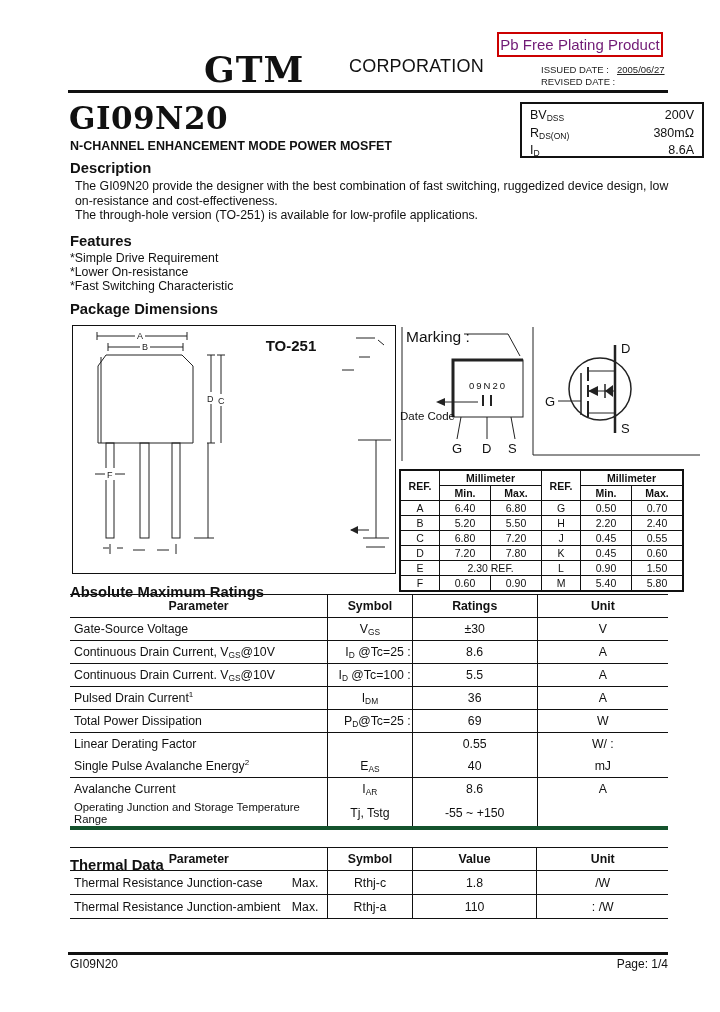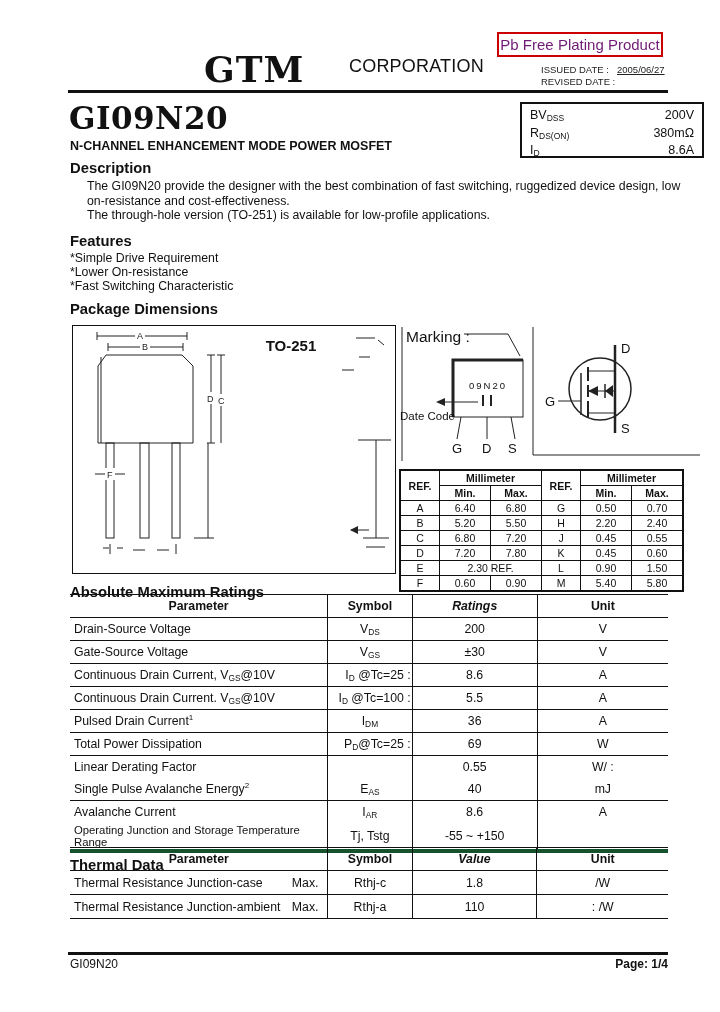--- a/index.html
+++ b/index.html
@@ -22,21 +22,21 @@
   
   .ptitle { left:69px; top:100px; font-family:"DejaVu Serif", serif; font-weight:bold;
             font-size:31px; letter-spacing:0.5px; }
   .subtitle { left:70px; top:139px; font-size:12.5px; font-weight:bold; }
   .specbox { left:520px; top:102px; width:164px; height:46px; border:2px solid #111;
              padding:3px 8px; font-size:12.5px; }
   .spec-row { display:flex; justify-content:space-between; line-height:16.5px; }
   
   .h2 { font-size:14.8px; font-weight:bold; }
   .desc-h { left:70px; top:160px; }
-  .desc-b { left:87px; top:179px; width:608px; line-height:14.6px; }
+  .desc-b { left:75px; top:179px; width:608px; line-height:14.6px; }
   .feat-h { left:70px; top:233px; }
   .feat-b { left:70px; top:251px; line-height:14.2px; }
   .feat-b div { margin:0; }
   .pkg-h { left:70px; top:301px; }
   
   .pkgbox { left:72px; top:325px; width:322px; height:247px; border:1px solid #111; }
   .marksvg { left:398px; top:325px; width:308px; height:142px; }
   svg { font-family:"Liberation Sans", sans-serif; }
   
   .dimtbl { left:399px; top:469px; border-collapse:collapse; font-size:10.5px;
@@ -49,32 +49,32 @@
   .sheet-tbl { border-collapse:collapse; font-size:12.3px; }
   .sheet-tbl th { border-top:1.5px solid #111; border-bottom:1px solid #111;
             height:20px; font-weight:bold; text-align:center; }
   .sheet-tbl td { border-bottom:1px solid #111; height:20px; }
   .sheet-tbl td + td, .sheet-tbl th + th { border-left:1px solid #111; }
   .sheet-tbl tr.nb td { border-bottom:0; }
   .sheet-tbl tr.last td { border-bottom:4px solid #14532d; }
   .abstbl { left:70px; top:594px; width:598px; }
   .thtbl  { left:70px; top:847px; width:598px; }
   .thtbl td { height:21px; }
-  .c1 { width:260px; } .c2 { width:82px; } .c3 { width:124px;font-style:italic; } .c4 { width:131px; }
+  .c1 { width:260px; } .c2 { width:82px; } .c3 { width:124px; } .c4 { width:131px; }
   .param { text-align:left; padding-left:4px; }
   .maxlbl { float:right; margin-right:8px; }
   .cen { text-align:center; }
   .symleft { text-align:right; padding-left:6px; }
   .fs-small { font-size:11.3px; }
   .th-h { left:70px; top:857px; }
   .am-h { left:70px; top:576px;margin-top:8px; }
   
   .frule { left:68px; top:952px; width:600px; height:2.5px; background:#111; }
   .fpart { left:70px; top:957px; font-size:12px; }
-  .fpage { left:560px; top:957px; width:108px; text-align:right; font-size:12px;font-weight:bold; }
+  .fpage { left:560px; top:957px; width:108px; text-align:right; font-size:12px; }
   sub { font-size:68%; vertical-align:baseline; position:relative; top:2px; }
   sup { font-size:65%; vertical-align:super; }
 </style>
 </head>
 <body>
 
 <div class="sheet">
 
   <div class="abs pbfree">Pb Free Plating Product</div>
   <div class="abs logo">GTM</div>
@@ -307,26 +307,20 @@
     <thead>
       <tr>
         <th class="c1">Parameter</th>
         <th class="c2">Symbol</th>
         <th class="c3">Ratings</th>
         <th class="c4">Unit</th>
       </tr>
     </thead>
     <tbody id="absrows">
         <tr>
-          <td class="param">Drain-Source Voltage</td>
-          <td class="cen">V<sub>DS</sub></td>
-          <td class="cen">200</td>
-          <td class="cen">V</td>
-        </tr>
-        <tr>
           <td class="param">Gate-Source Voltage</td>
           <td class="cen">V<sub>GS</sub></td>
           <td class="cen">±30</td>
           <td class="cen">V</td>
         </tr>
         <tr>
           <td class="param">Continuous Drain Current, V<sub>GS</sub>@10V</td>
           <td class="symleft">I<sub>D</sub> @Tc=25 :</td>
           <td class="cen">8.6</td>
           <td class="cen">A</td>

